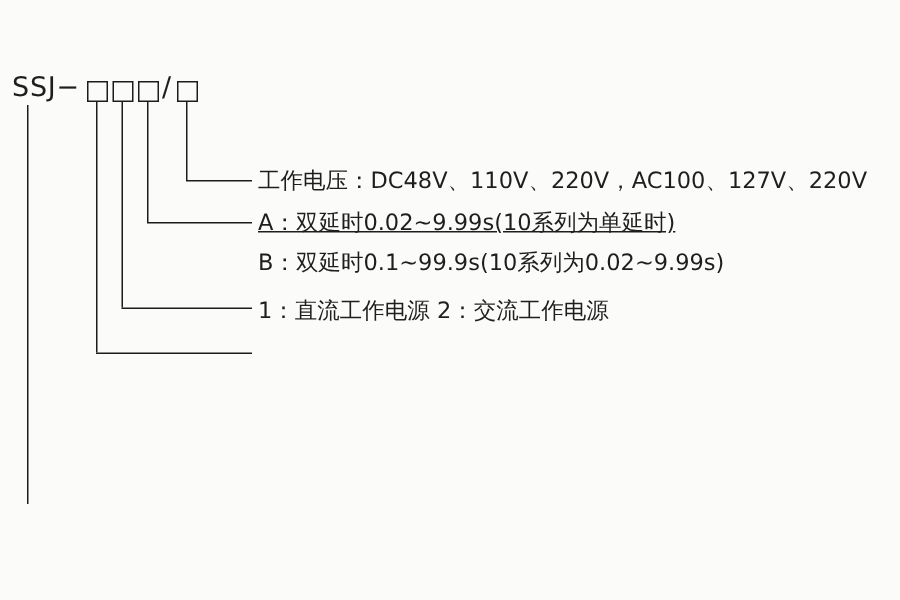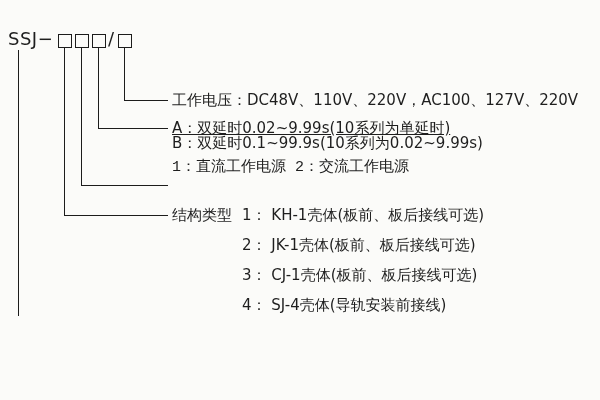--- a/index.html
+++ b/index.html
@@ -8,20 +8,21 @@
     background: #fbfbf9;
     font-family: "DejaVu Sans", "Liberation Sans", sans-serif;
     color: #1e1e1e;
   }
   .canvas {
     position: relative;
     width: 600px;
     height: 316px;
     background: #fbfbf9;
     overflow: hidden;
+    margin-top: 20px;
   }
   .model-prefix {
     position: absolute;
     left: 8px;
     top: 28px;
     font-size: 18px;
     letter-spacing: 0.5px;
     white-space: pre;
   }
   .model-slash {
@@ -86,28 +87,18 @@
   <div class="vline" style="left:124px; top:48px; height:52px;"></div>
 
   <div class="hline" style="left:124px; top:100px; width:44px;"></div>
   <div class="hline" style="left:98px;  top:128px; width:70px;"></div>
   <div class="hline" style="left:81px;  top:185px; width:87px;"></div>
   <div class="hline" style="left:64px;  top:215px; width:104px;"></div>
   <div class="hline" style="left:18px;  top:350px; width:150px;"></div>
 
   <div class="lbl" style="top:90px;">工作电压：DC48V、110V、220V，AC100、127V、220V</div>
   <div class="lbl" style="top:118px;text-decoration:underline;">A：双延时0.02~9.99s(10系列为单延时)</div>
-  <div class="lbl" style="top:133px;">B：双延时0.1~99.9s(10系列为0.02~9.99s)</div>
-  <div class="lbl" style="top:158px;font-family:Liberation Mono, monospace;">1：直流工作电源 2：交流工作电源</div>
+  <div class="lbl" style="top:145px;">B：双延时0.1~99.9s(10系列为0.02~9.99s)</div>
+  <div class="lbl" style="top:177px;">1：直流工作电源 2：交流工作电源</div>
 
-  <div class="structure-block">
-    <span>结构类型</span>
-    <span>1： KH-1壳体(板前、板后接线可选)</span>
-    <span></span>
-    <span>2： JK-1壳体(板前、板后接线可选)</span>
-    <span></span>
-    <span>3： CJ-1壳体(板前、板后接线可选)</span>
-    <span></span>
-    <span>4： SJ-4壳体(导轨安装前接线)</span>
-  </div>
 
 
 </div>
 
 </body></html>

